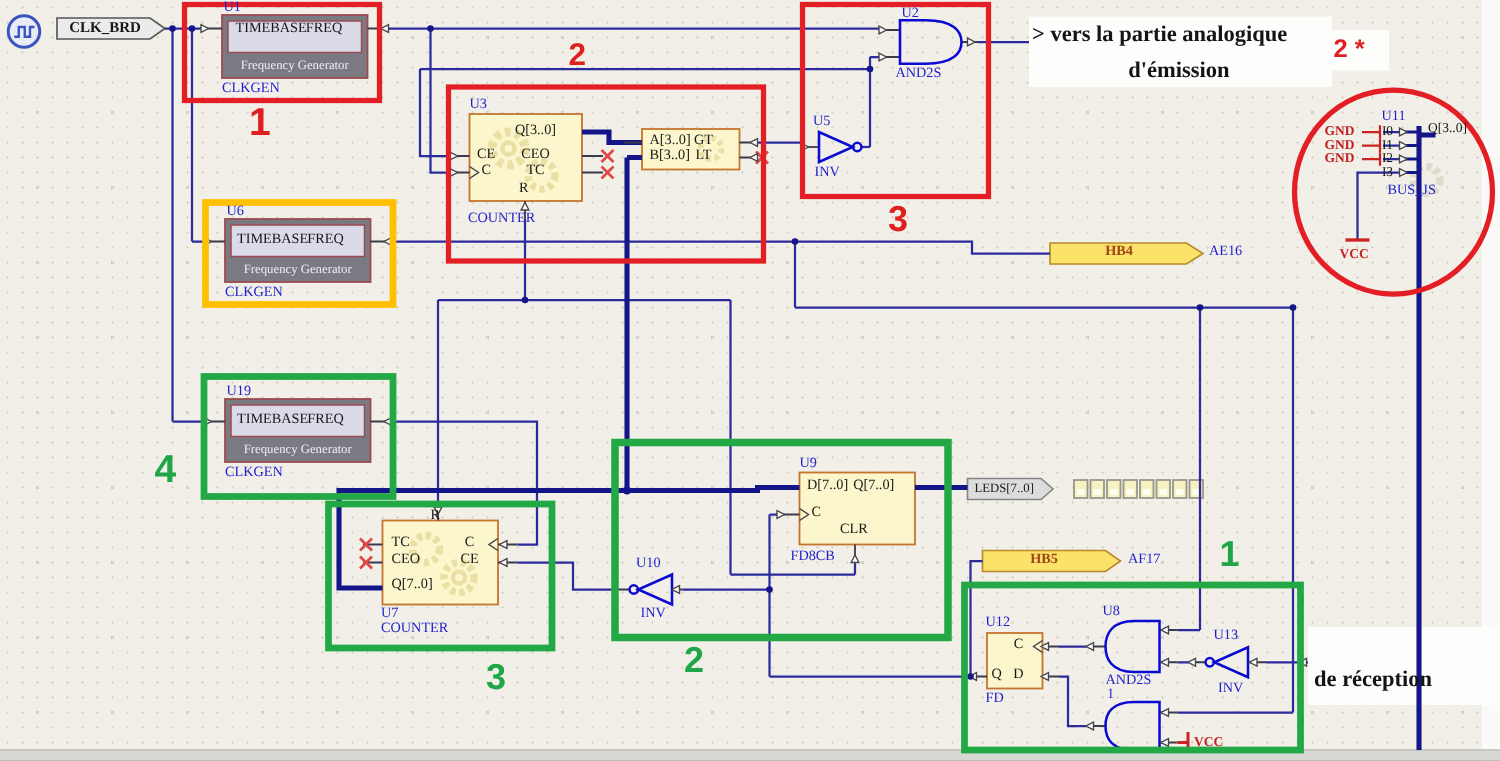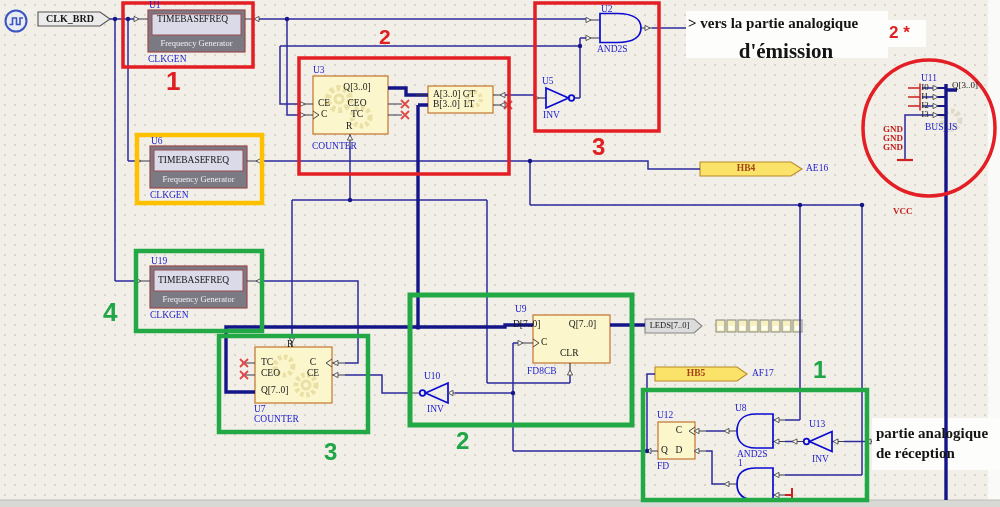--- a/index.html
+++ b/index.html
@@ -5,21 +5,21 @@
   html,body{margin:0;padding:0;background:#888;}
   #canvas{position:relative;width:1000px;height:507px;overflow:hidden;
     background-color:#f1efe7;
     background-image:radial-gradient(#d9d5c7 0.8px, transparent 0.9px),
                      radial-gradient(#cdc9ba 1px, transparent 1.1px);
     background-size:10px 10px,50px 50px;
     font-family:"Liberation Serif",serif;}
   #canvas svg{position:absolute;left:0;top:0;}
   .t{position:absolute;font-family:"Liberation Serif",serif;font-size:9.5px;color:#161616;line-height:1;white-space:nowrap;}
   .b{color:#1d1dcf;text-align:center;}
-  .rd{color:#c32020;font-weight:bold;margin-top:42px;}
+  .rd{color:#c32020;font-weight:bold;}
   .br{color:#a0441a;font-weight:bold;}
   .ra{text-align:center;}
   .ctr{text-align:center;}
   .ann{position:absolute;font-family:Liberation Serif, serif;font-weight:bold;color:#141414;line-height:1.35;white-space:nowrap;}
   .mk{position:absolute;font-family:"Liberation Sans",sans-serif;font-weight:bold;line-height:1;}
   .mkr{color:#e02020;}
   .mkg{color:#1fa646;}
 </style>
 </head>
 <body>
@@ -335,22 +335,22 @@
 
 <div class="t" style="left:261px;top:358px">TC</div>
 <div class="t" style="left:261px;top:369px">CEO</div>
 <div class="t" style="left:261px;top:386px">Q[7..0]</div>
 <div class="t ra" style="left:299px;top:358px;width:28px">C</div>
 <div class="t ra" style="left:299px;top:369px;width:28px">CE</div>
 <div class="t" style="left:287px;top:340px">R</div>
 <div class="t b" style="left:254px;top:405px">U7</div>
 <div class="t b" style="left:254px;top:415px">COUNTER</div>
 
-<div class="t b" style="left:515px;top:305px">U9</div>
-<div class="t" style="left:513px;top:320px">D[7..0]</div>
+<div class="t b" style="left:533px;top:305px">U9</div>
+<div class="t" style="left:538px;top:320px">D[7..0]</div>
 <div class="t ra" style="left:559px;top:320px;width:47px">Q[7..0]</div>
 <div class="t" style="left:541px;top:338px">C</div>
 <div class="t" style="left:560px;top:349px">CLR</div>
 <div class="t b" style="left:527px;top:367px">FD8CB</div>
 
 <div class="t b" style="left:424px;top:372px">U10</div>
 <div class="t b" style="left:427px;top:405px">INV</div>
 
 <div class="t b" style="left:921px;top:74px">U11</div>
 <div class="t ra" style="left:918px;top:83px;width:14px;font-size:9px">I0</div>
@@ -365,22 +365,21 @@
 <div class="t ra" style="left:670px;top:446px;width:18px">D</div>
 <div class="t" style="left:661px;top:446px">Q</div>
 <div class="t b" style="left:657px;top:462px">FD</div>
 <div class="t b" style="left:735px;top:404px">U8</div>
 <div class="t b" style="left:737px;top:450px">AND2S</div>
 <div class="t b" style="left:809px;top:420px">U13</div>
 <div class="t b" style="left:812px;top:455px">INV</div>
 <div class="t b" style="left:738px;top:459px">1</div>
 
 <div class="ann" style="left:688px;top:13px;font-size:15px">&gt; vers la partie analogique</div>
-<div class="ann ctr" style="left:688px;top:37px;width:196px;font-size:21px;text-align:center">d'émission</div>
-<div class="ann" style="left:876px;top:423px;font-size:15px">partie analogique</div>
+<div class="ann ctr" style="left:688px;top:37px;width:196px;font-size:15px;text-align:center">d'émission</div>
 <div class="ann" style="left:876px;top:443px;font-size:15px">de réception</div>
 
 <div class="mk mkr" style="left:166px;top:68px;font-size:26px">1</div>
 <div class="mk mkr" style="left:379px;top:26px;font-size:21px">2</div>
 <div class="mk mkr" style="left:592px;top:135px;font-size:24px">3</div>
 <div class="mk mkr" style="left:889px;top:24px;font-size:17px">2 *</div>
 <div class="mk mkg" style="left:103px;top:299px;font-size:26px">4</div>
 <div class="mk mkg" style="left:324px;top:440px;font-size:24px">3</div>
 <div class="mk mkg" style="left:456px;top:429px;font-size:24px">2</div>
 <div class="mk mkg" style="left:813px;top:358px;font-size:24px">1</div>

